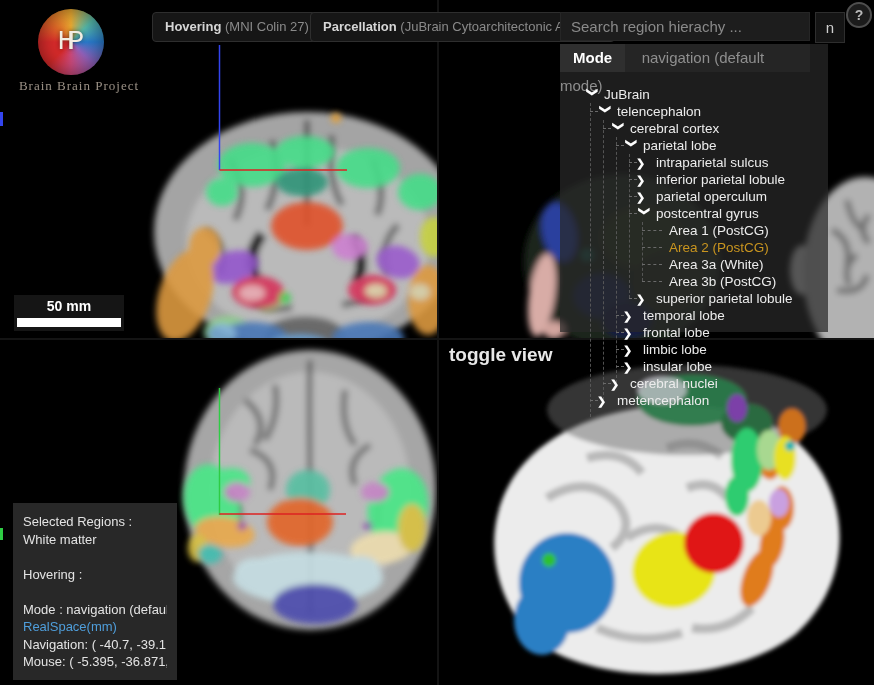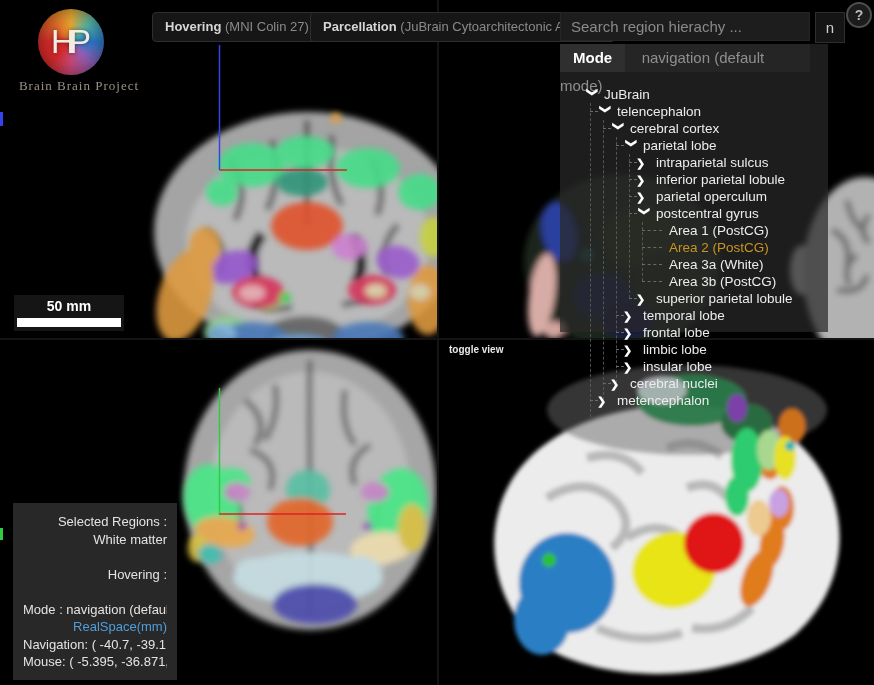--- a/index.html
+++ b/index.html
@@ -13,21 +13,21 @@
   #vp-sagittal{left:437px;top:0;}
   #vp-axial{left:0;top:340px;}
   #vp-3d{left:437px;top:338px;}
   .divider{position:absolute;background:#141414;z-index:1;}
 
   
   #logo{left:10px;top:6px;width:135px;height:90px;z-index:6;cursor:pointer;}
   #logo-circle{position:absolute;left:28px;top:3px;width:66px;height:66px;border-radius:50%;
     background:conic-gradient(from 0deg,#e8a830,#55b8a8,#2878c8,#9060b8,#c84878,#d42a2a,#d42a2a,#e06a28,#e8a830);
     box-shadow:inset 0 0 18px rgba(0,0,0,.45);display:flex;align-items:center;justify-content:center;}
-  #logo-hp{font-family:Liberation Sans, sans-serif;font-size:33px;color:#f2ede2;letter-spacing:-6px;
+  #logo-hp{font-family:Liberation Mono, monospace;font-size:27px;color:#f2ede2;letter-spacing:-6px;
     padding-right:6px;text-shadow:0 0 4px rgba(40,20,20,.6);}
   #logo-title{position:absolute;left:2px;top:72px;width:134px;text-align:center;
     font-family:"Liberation Serif",serif;font-size:13px;color:#9b9186;letter-spacing:1px;white-space:nowrap;}
 
   
   .tb-btn{position:absolute;top:12px;height:28px;line-height:28px;background:#161616;
     border:1px solid #2e2e2e;border-radius:4px;padding:0 12px;font-size:13px;color:#8a8a8a;
     white-space:nowrap;cursor:pointer;z-index:7;}
   .tb-btn b{color:#d6d6d6;font-weight:bold;}
   .caret{color:#9a9a9a;font-size:11px;margin-left:5px;}
@@ -55,24 +55,24 @@
   .t-row .arr.expanded{transform:rotate(90deg);width:16px;}
   .t-label{padding-left:4px;}
   .dash{position:absolute;left:-7px;top:8px;width:8px;border-top:1px dashed #6a6a6a;}
   .dash.long{width:20px;}
   .guide{position:absolute;width:0;border-left:1px dashed #5f5f5f;opacity:.85;}
 
   
   #scale-bar{left:14px;top:295px;width:110px;height:36px;background:rgba(25,25,25,.85);z-index:4;}
   #scale-label{position:absolute;top:3px;width:100%;text-align:center;color:#fff;font-weight:bold;font-size:14px;}
   #scale-line{position:absolute;left:3px;right:3px;bottom:4px;height:9px;background:#ffffff;}
-  #toggle-view{left:449px;top:344px;color:#e8e8e8;font-weight:bold;font-size:10px;z-index:4;cursor:pointer;}
+  #toggle-view{left:449px;top:344px;color:#e8e8e8;font-weight:bold;font-size:19px;z-index:4;cursor:pointer;}
 
   #status-panel{left:13px;top:503px;width:164px;height:177px;background:rgba(48,48,48,.84);z-index:6;
-    padding:10px;box-sizing:border-box;font-size:13px;color:#e3e3e3;text-align:right;}
+    padding:10px;box-sizing:border-box;font-size:13px;color:#e3e3e3;}
   .s-line{height:17.5px;line-height:17.5px;white-space:nowrap;overflow:hidden;}
   .s-gap{height:17.5px;}
   #space-link{color:#4f9edb;cursor:pointer;}
 </style>
 </head>
 <body>
 
 <svg id="vp-coronal" class="vp" width="437" height="340" viewBox="0 0 437 340">
   <defs>
       <filter id="fA" x="-30%" y="-30%" width="160%" height="160%">

